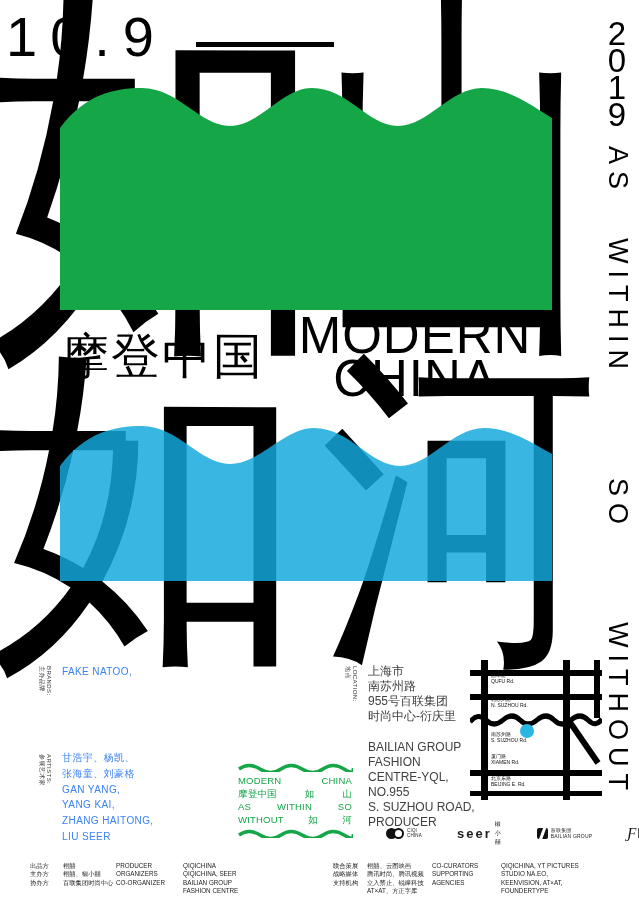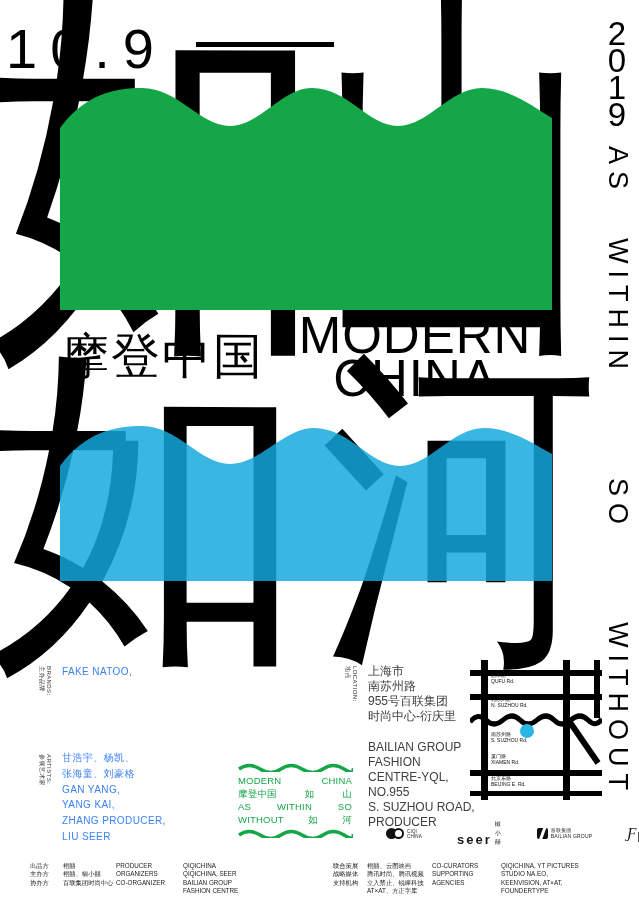--- a/index.html
+++ b/index.html
@@ -39,21 +39,21 @@
   
   .stamp{position:absolute;z-index:3;color:var(--green);}
   .stamp .lgline{display:flex;justify-content:space-between;font-size:9.5px;line-height:13px;letter-spacing:.2px;font-weight:500;}
   
   .map{position:absolute;z-index:3;}
   .road{position:absolute;background:#000;}
   .mlab{position:absolute;font-size:5px;line-height:5.8px;color:#111;white-space:nowrap;}
   .mdot{position:absolute;border-radius:50%;background:var(--marker);}
   
   .logos{position:absolute;z-index:3;display:flex;align-items:center;color:#1b1b1b;}
-  .logo{display:flex;align-items:flex-end;margin-left:24px;}
+  .logo{display:flex;align-items:center;margin-left:24px;}
   .tinycol{font-size:4.5px;line-height:5px;letter-spacing:.2px;white-space:nowrap;}
   .circ{width:11px;height:11px;border-radius:50%;background:#111;display:inline-block;}
   .circ.o{margin-left:-4px;border:2.5px solid #111;background:#fff;}
   .bmark{width:11px;height:11px;background:#111;position:relative;overflow:hidden;border-radius:2px;}
   .bmark:after{content:"";position:absolute;left:4px;top:-2px;width:2.5px;height:16px;background:#fff;transform:rotate(20deg);}
   
   .cred{position:absolute;z-index:3;font-size:6.3px;line-height:8.3px;color:#222;white-space:nowrap;}
 </style>
 </head>
 <body>
@@ -67,21 +67,21 @@
   <div class="giant" style="left:320px;top:338px;font-size:340px;transform:scaleX(0.82);">河</div>
 
   <svg class="shape" style="left:60px;top:82px;" width="492" height="228" viewBox="0 0 492 228">
     <path style="fill:var(--green);" d="M0 46 C 25 12 55 6 82 6 C 118 6 140 44 170 44 C 200 44 222 6 252 6 C 288 6 308 44 338 44 C 368 44 390 6 422 6 C 450 6 475 26 492 36 L492 228 L0 228 Z"></path>
   </svg>
 
   <svg class="shape" style="left:60px;top:424px;" width="492" height="157" viewBox="0 0 492 157">
     <path style="fill:var(--blue);" d="M0 42 C 25 8 55 2 82 2 C 118 2 140 40 170 40 C 200 40 224 4 254 4 C 290 4 310 42 340 42 C 370 42 392 4 424 4 C 452 4 476 22 492 30 L492 157 L0 157 Z"></path>
   </svg>
 
-  <div class="date" style="left:6px;top:16px;text-align:center;">10.9</div>
+  <div class="date" style="left:6px;top:4px;text-align:center;">10.9</div>
   <div class="dash" style="left:196px;top:42px;width:138px;height:5px;"></div>
 
   <div class="year" style="left:598px;top:20px;">
     <div>2</div>
     <div>0</div>
     <div>1</div>
     <div>9</div>
   </div>
   <div class="vword" style="left:602px;top:146px;">AS</div>
   <div class="vword" style="left:602px;top:238px;">WITHIN</div>
@@ -104,21 +104,21 @@
 
   <div class="vlab" style="left:38px;top:754px;">
     <div>参展艺术家</div>
     <div>ARTISTS:</div>
   </div>
   <div class="blk blk2" style="left:62px;top:750px;">
     <div class="bl">甘浩宇、杨凯、</div>
     <div class="bl">张海童、刘豪格</div>
     <div class="bl">GAN YANG,</div>
     <div class="bl">YANG KAI,</div>
-    <div class="bl">ZHANG PRODUCER,</div>
+    <div class="bl">ZHANG HAITONG,</div>
     <div class="bl">LIU SEER</div>
   </div>
 
   <div class="vlab" style="left:344px;top:666px;">
     <div>地点</div>
     <div>LOCATION:</div>
   </div>
   <div class="loc" style="left:368px;top:664px;">
     <div class="bl">上海市</div>
     <div class="bl">南苏州路</div>

